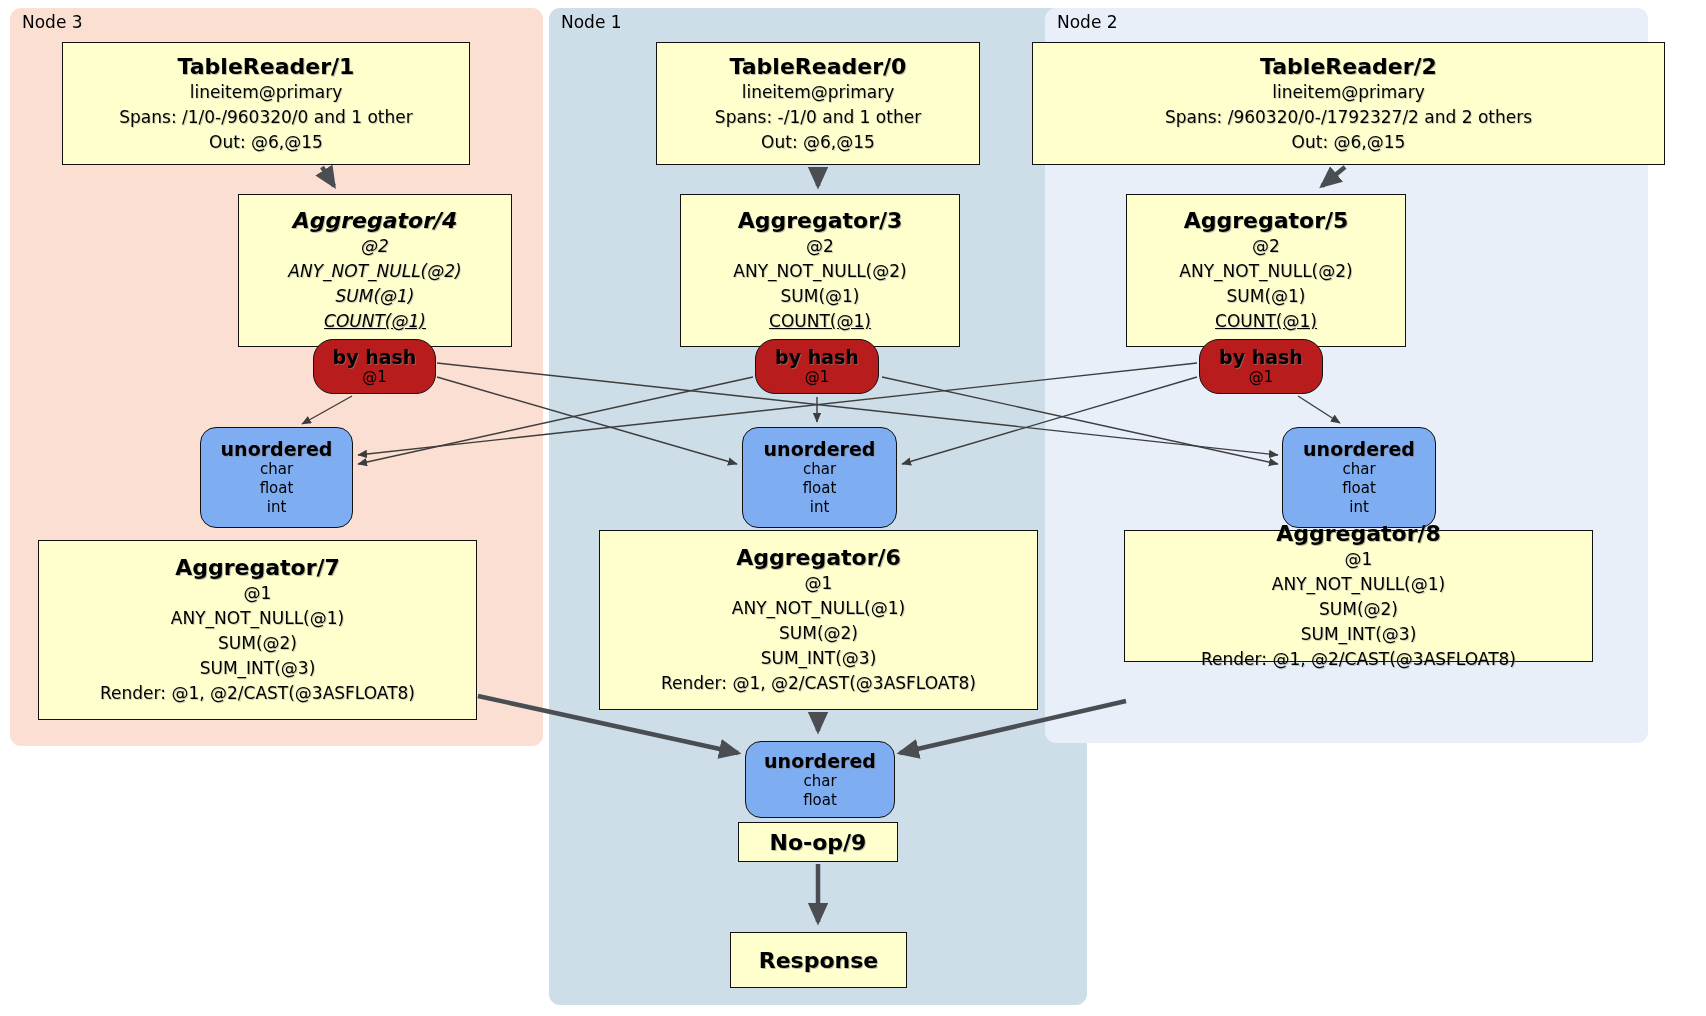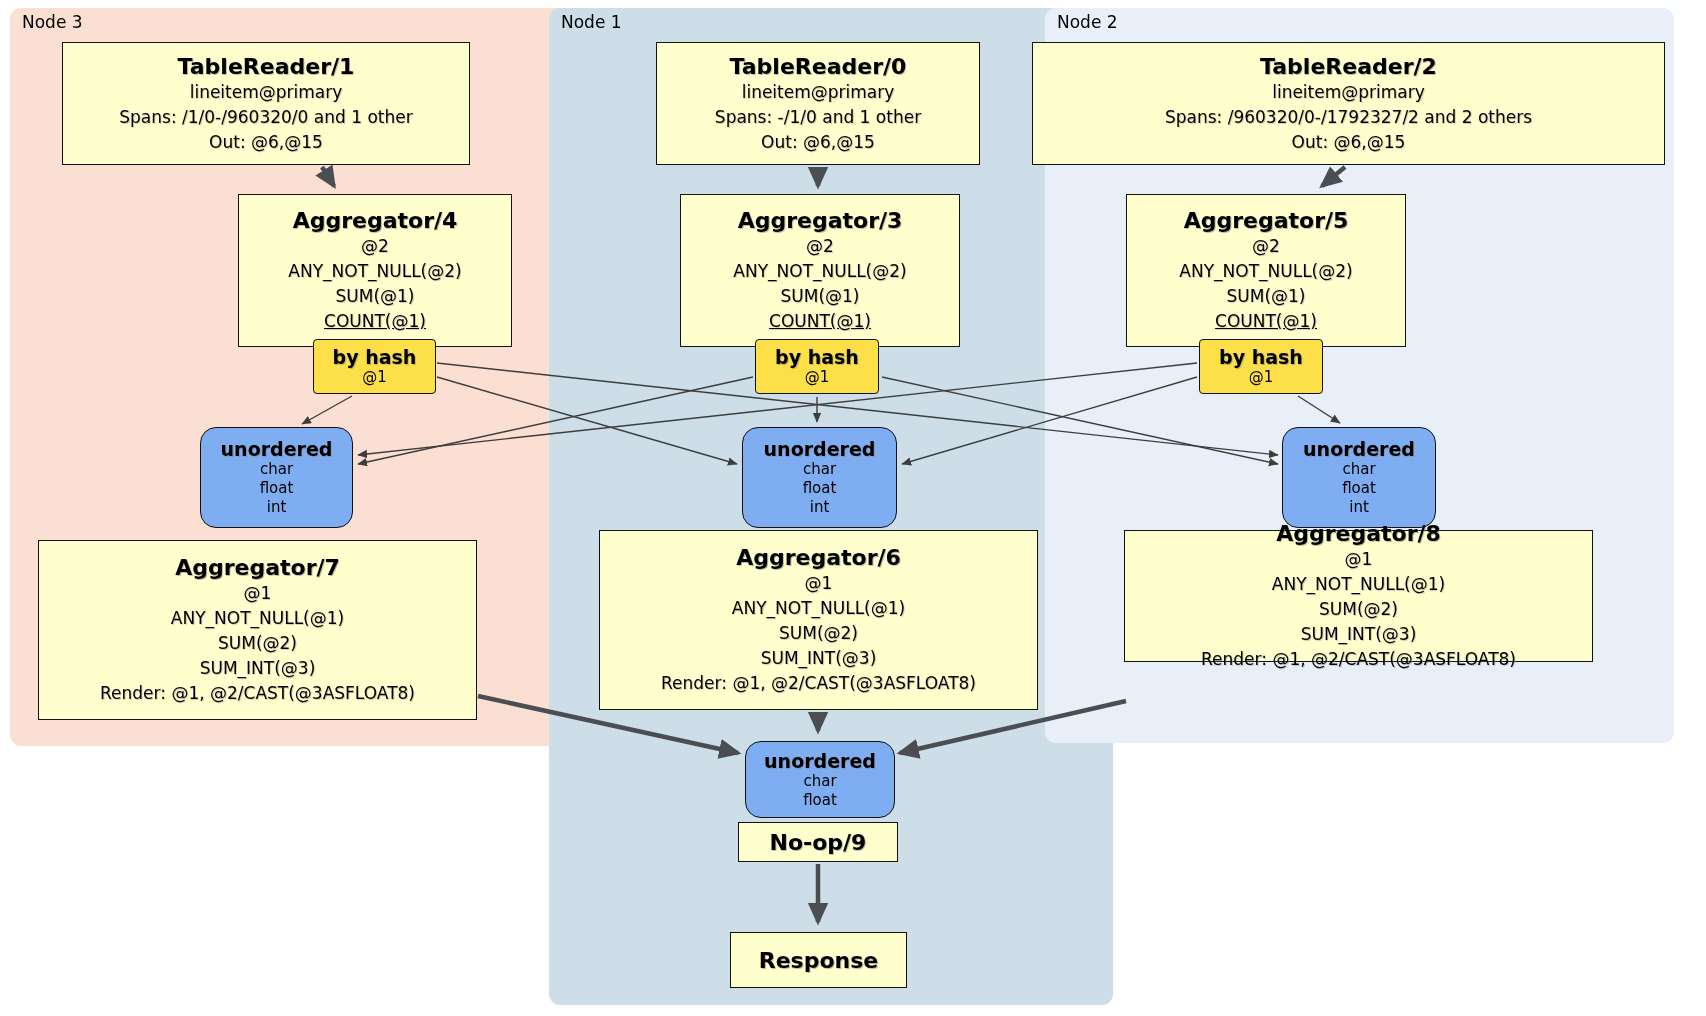--- a/index.html
+++ b/index.html
@@ -1,29 +1,29 @@
 <!DOCTYPE html>
 <html><head>
 <meta charset="utf-8">
 <style>
   html,body{margin:0;padding:0;background:#ffffff;}
   .canvas{
     position:relative;width:1706px;height:1016px;overflow:hidden;
     font-family:"DejaVu Sans","Liberation Sans",sans-serif;color:#000;
   }
-  .region{position:absolute;border-radius:11px;z-index:0;padding-left:26px;}
+  .region{position:absolute;border-radius:11px;z-index:0;}
   .nlabel{position:absolute;left:12px;top:4px;font-size:17px;color:#000;}
   svg.edges{position:absolute;left:0;top:0;z-index:1;}
   .box{
     position:absolute;box-sizing:border-box;border:1.6px solid #111;border-radius:0;
     display:flex;flex-direction:column;align-items:center;justify-content:center;
     text-align:center;z-index:2;
   }
   .yellow{background:#ffffcd;}
-  .router{background:#fde047;border-radius:4px;z-index:3;}
+  .router{background:#b91c1c;border-radius:20px;z-index:3;}
   .stream{background:#7fadf2;border-radius:16px;}
   .title{font-weight:bold;font-size:22px;line-height:27px;white-space:nowrap;
          text-shadow:1px 1px 0 rgba(135,135,135,.55);}
   .line{font-size:17px;line-height:25px;white-space:nowrap;
         text-shadow:1px 1px 0 rgba(150,150,150,.45);}
   .router .title,.stream .title{font-size:19px;line-height:22px;}
   .router .line,.stream .line{font-size:15px;line-height:19px;text-shadow:none;}
   .u{text-decoration:underline;}
 </style>
 </head>
@@ -74,21 +74,21 @@
     </g>
   </svg>
 
   <div class="box yellow" style="left:62px;top:42px;width:408px;height:123px;">
     <div class="title">TableReader/1</div>
     <div class="line">lineitem@primary</div>
     <div class="line">Spans: /1/0-/960320/0 and 1 other</div>
     <div class="line">Out: @6,@15</div>
   </div>
 
-  <div class="box yellow" style="left:238px;top:194px;width:274px;height:153px;">
+  <div class="box yellow" style="left:238px;top:194px;width:274px;height:153px;font-style:italic;">
     <div class="title">Aggregator/4</div>
     <div class="line">@2</div>
     <div class="line">ANY_NOT_NULL(@2)</div>
     <div class="line">SUM(@1)</div>
     <div class="line u">COUNT(@1)</div>
   </div>
 
   <div class="box router" style="left:313px;top:339px;width:123px;height:55px;">
     <div class="title">by hash</div>
     <div class="line">@1</div>

